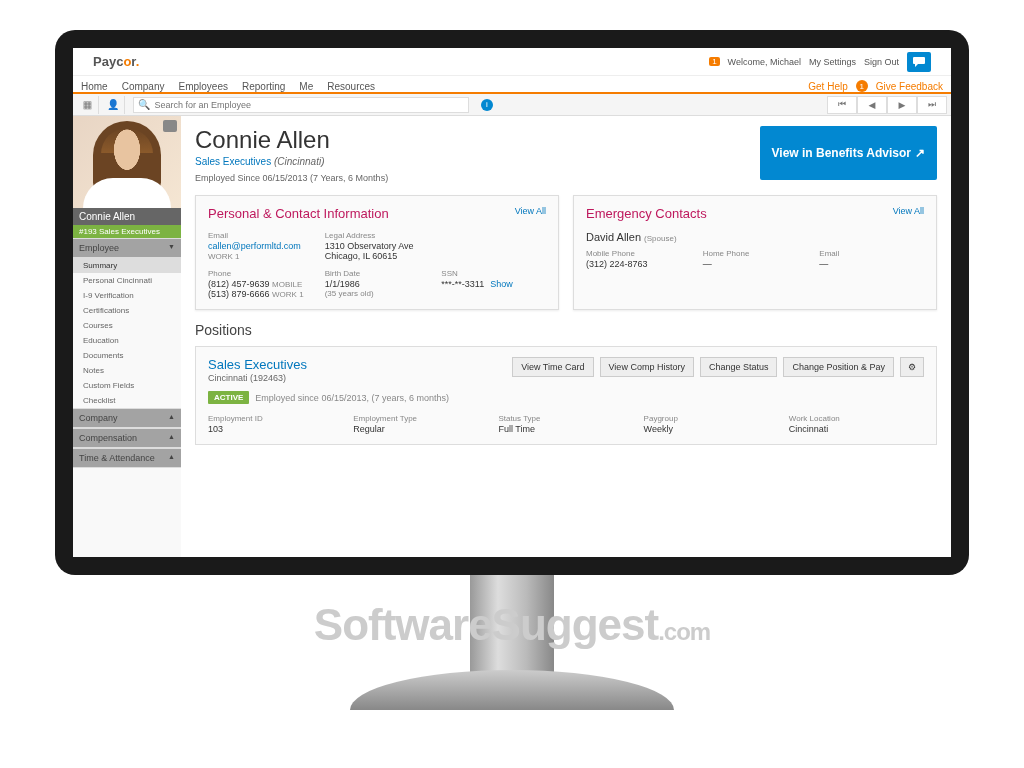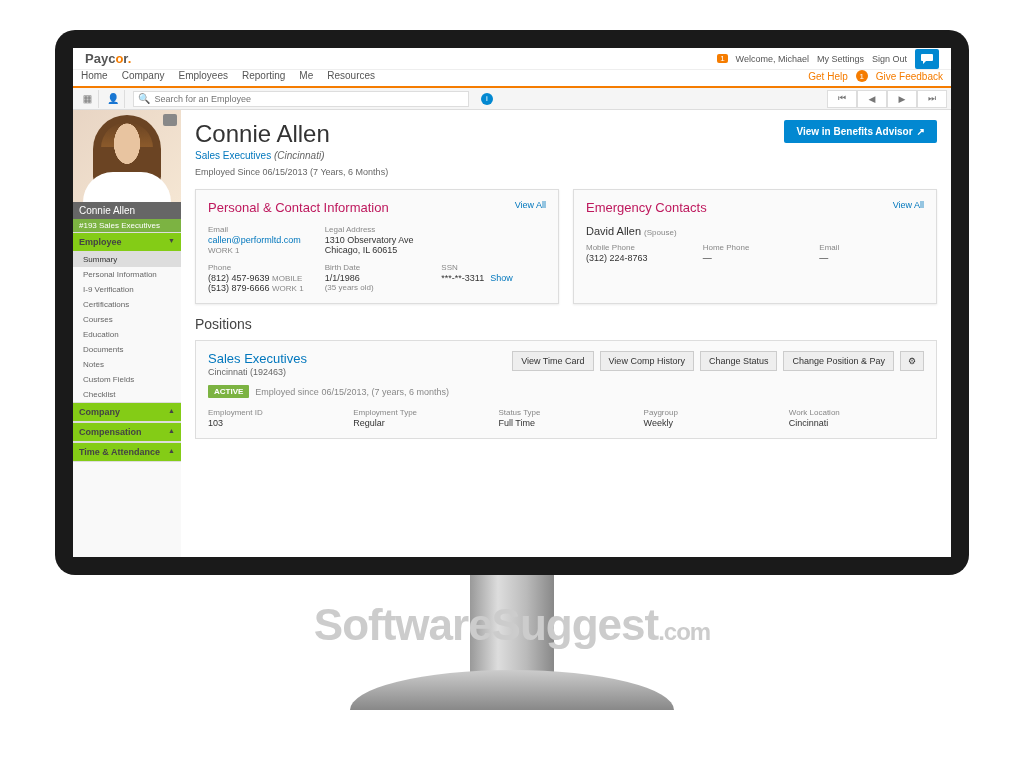--- a/index.html
+++ b/index.html
@@ -5,29 +5,29 @@
 * { margin:0; padding:0; box-sizing:border-box; font-family:"Segoe UI",Arial,sans-serif; }
 body { background:#fff; width:1024px; height:768px; overflow:hidden; position:relative; }
 .monitor { position:absolute; top:30px; left:55px; width:914px; height:545px; background:#1a1a1a; border-radius:20px; padding:18px; }
 .screen { width:100%; height:100%; background:#fff; overflow:hidden; position:relative; font-size:10px; }
 .stand-neck { position:absolute; top:575px; left:470px; width:84px; height:110px; background:linear-gradient(90deg,#999,#ddd,#bbb,#888); }
 .stand-base { position:absolute; top:670px; left:350px; width:324px; height:40px; background:linear-gradient(180deg,#ccc,#888); border-radius:50% 50% 0 0/100% 100% 0 0; }
 .watermark { position:absolute; top:600px; left:0; width:1024px; text-align:center; font-size:44px; font-weight:600; color:#ccc; letter-spacing:-1px; pointer-events:none; }
 .watermark .com { font-size:24px; }
 
 
-.topbar { height:22px; background:#fff; display:flex; align-items:center; padding:0 12px; justify-content:space-between; border-bottom:1px solid #eee;text-align:center; }
+.topbar { height:28px; background:#fff; display:flex; align-items:center; padding:0 20px; justify-content:space-between; border-bottom:1px solid #eee;text-align:center; }
 .logo { font-size:13px; font-weight:600; color:#555; }
 .logo .orange { color:#f57c00; }
 .top-right { display:flex; align-items:center; gap:8px; font-size:9px; color:#555; }
 .top-right a { color:#555; text-decoration:none; }
 .badge-orange { background:#f57c00; color:#fff; padding:0 3px; border-radius:2px; font-size:8px; }
 .chat-btn { width:24px; height:20px; background:#0288d1; display:flex; align-items:center; justify-content:center; color:#fff; border-radius:2px; }
 
-.menubar { height:18px; background:#fff; border-bottom:2px solid #f57c00; display:flex; align-items:flex-start; padding:0 8px; gap:14px; font-size:10px; color:#555; }
+.menubar { height:18px; background:#fff; border-bottom:2px solid #f57c00; display:flex; align-items:flex-end; padding:0 8px; gap:14px; font-size:10px; color:#555; }
 .menubar .right { margin-left:auto; display:flex; align-items:center; gap:8px; }
 .help-badge { background:#f57c00; color:#fff; border-radius:50%; width:12px; height:12px; display:inline-flex; align-items:center; justify-content:center; font-size:8px; }
 
 .toolbar { height:22px; background:#f5f5f5; border-bottom:1px solid #ddd; display:flex; align-items:center; padding:0 4px; gap:4px; }
 .tool-btn { width:22px; height:18px; display:flex; align-items:center; justify-content:center; color:#777; border-right:1px solid #ddd; }
 .search-wrap { flex:1; display:flex; align-items:center; background:#fff; border:1px solid #ddd; height:16px; padding:0 4px; margin:0 4px; }
 .search-wrap input { border:none; outline:none; font-size:9px; width:100%; color:#999; }
 .search-icon { color:#888; margin-right:4px; }
 .info-icon { width:12px; height:12px; background:#0288d1; border-radius:50%; color:#fff; font-size:8px; display:flex; align-items:center; justify-content:center; margin-left:4px;}
 .pager { display:flex; gap:0; }
@@ -36,32 +36,32 @@
 
 .body { display:flex; height:calc(100% - 62px); }
 .sidebar { width:108px; background:#f9f9f9; display:flex; flex-direction:column; font-size:9px; }
 .avatar-box { position:relative; width:100%; height:92px; background:linear-gradient(135deg,#e8d5c4,#f5e6d3); }
 .avatar-face { position:absolute; top:12px; left:28px; width:52px; height:62px; background:radial-gradient(ellipse at 50% 35%,#e8c4a0 35%,transparent 36%),linear-gradient(180deg,#6b4423 0%,#8b5a2b 40%,transparent 41%); border-radius:30px 30px 20px 20px; }
 .avatar-hair { position:absolute; top:5px; left:20px; width:68px; height:70px; background:#6b4423; border-radius:40px 40px 10px 10px; }
 .avatar-body { position:absolute; bottom:0; left:10px; width:88px; height:30px; background:#fff; border-radius:30px 30px 0 0; }
 .cam-icon { position:absolute; top:4px; right:4px; width:14px; height:12px; background:#888; border-radius:2px; }
 .name-strip { background:#666; color:#fff; padding:3px 6px; font-size:10px; }
 .dept-strip { background:#7cb342; color:#fff; padding:2px 6px; font-size:8px; }
-.accordion-hdr { background:#84cc16; border-top:1px solid #ddd; border-bottom:1px solid #ddd; padding:4px 6px; display:flex; justify-content:space-between; color:#444; font-weight:700; font-size:9px; cursor:pointer; }
+.accordion-hdr { background:#a3a3a3; border-top:1px solid #ddd; border-bottom:1px solid #ddd; padding:4px 6px; display:flex; justify-content:space-between; color:#444; font-weight:400; font-size:9px; cursor:pointer; }
 .accordion-hdr .arrow { font-size:7px; }
 .nav-item { padding:3px 10px; color:#666; font-size:8px; cursor:pointer; }
 .nav-item.active { background:#ddd; color:#333; }
 
 .main { flex:1; padding:10px 14px; overflow:hidden; background:#fff; }
 .emp-header { display:flex; justify-content:space-between; align-items:flex-start; margin-bottom:12px; }
 .emp-name { font-size:24px; font-weight:300; color:#333; }
 .emp-dept { color:#0277bd; font-size:10px; margin-top:2px; }
 .emp-dept .loc { color:#666;font-style:italic; }
 .emp-since { color:#666; font-size:9px; margin-top:6px; }
-.benefits-btn { background:#0288d1; color:#fff; border:none; padding:6px 12px; font-size:10px; font-weight:600; border-radius:2px; display:flex; align-items:center; gap:4px; }
+.benefits-btn { background:#0288d1; color:#fff; border:none; padding:20px 12px; font-size:12px; font-weight:600; border-radius:2px; display:flex; align-items:center; gap:4px; }
 
 .cards-row { display:flex; gap:14px; margin-bottom:12px; }
 .card { flex:1; border:1px solid #ddd; background:#fafafa; padding:10px 12px; box-shadow:0 1px 2px rgba(0,0,0,0.08); }
 .card-hdr { display:flex; justify-content:space-between; margin-bottom:10px; }
 .card-title { font-size:13px; font-weight:400; color:#be185d; }
 .view-all { color:#0277bd; font-size:9px; cursor:pointer; }
 .info-grid { display:grid; grid-template-columns:1fr 1fr 1fr; gap:8px 12px; font-size:9px; }
 .info-label { color:#888; font-size:8px; margin-bottom:1px; }
 .info-value { color:#333; }
 .info-value.link { color:#0277bd; }
@@ -147,21 +147,21 @@
       <div class="avatar-body"></div>
       <div class="cam-icon"></div>
     </div>
     <div class="name-strip">Connie Allen</div>
     <div class="dept-strip">#193 Sales Executives</div>
     <div class="accordion-hdr">
             <span>Employee</span>
             <span class="arrow">▼</span>
           </div>
     <div class="nav-item active">Summary</div>
-    <div class="nav-item">Personal Information</div>
+    <div class="nav-item">Personal Cincinnati</div>
     <div class="nav-item">I-9 Verification</div>
     <div class="nav-item">Certifications</div>
     <div class="nav-item">Courses</div>
     <div class="nav-item">Education</div>
     <div class="nav-item">Documents</div>
     <div class="nav-item">Notes</div>
     <div class="nav-item">Custom Fields</div>
     <div class="nav-item">Checklist</div>
     <div class="accordion-hdr">
             <span>Company</span>

